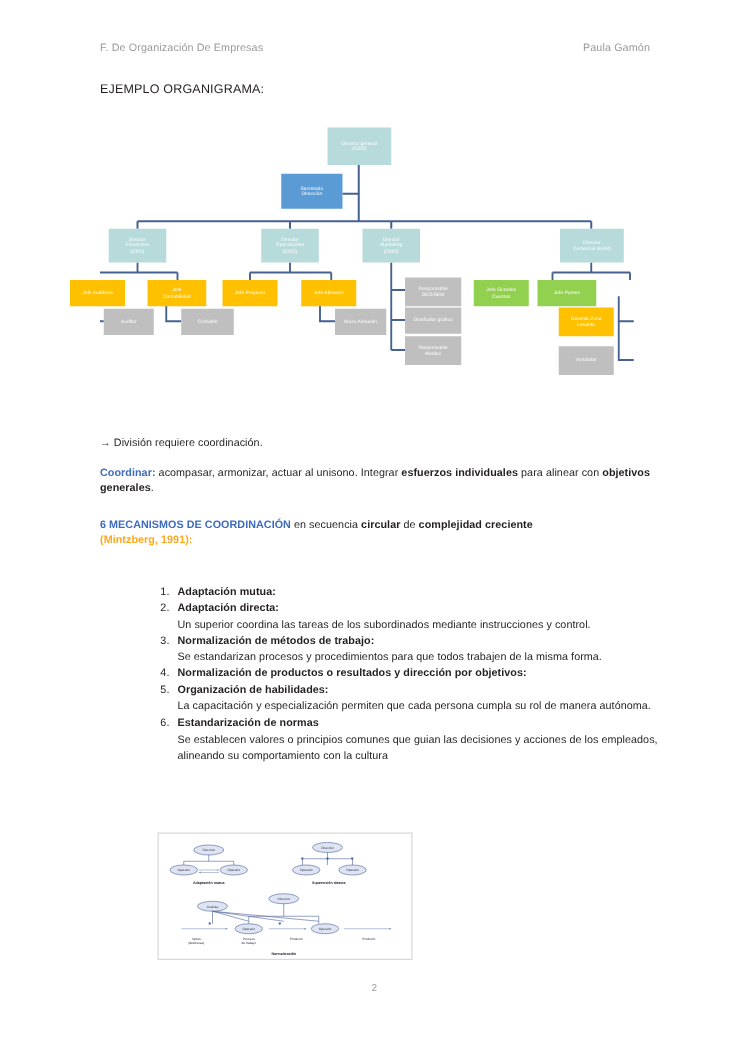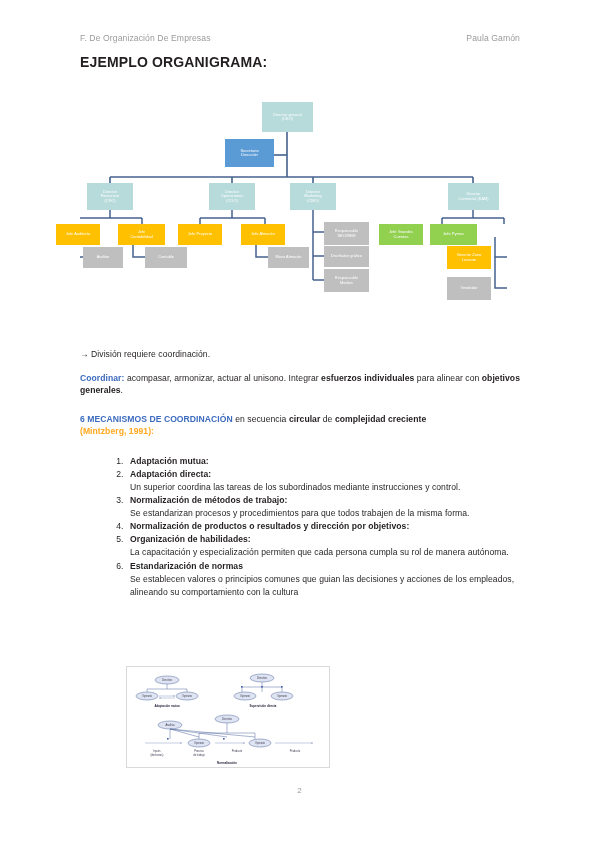--- a/index.html
+++ b/index.html
@@ -15,22 +15,22 @@
 
   
   .runhead{
     position:absolute;left:80px;top:33px;width:440px;
     display:flex;justify-content:space-between;
     font-size:8.6px;color:#9a9a9a;letter-spacing:.1px;text-align:center;
   }
 
   
   .ejemplo{
-    position:absolute;left:80px;top:54px;
-    font-size:14px;font-weight:bold;letter-spacing:.15px;
+    position:absolute;left:80px;top:66px;
+    font-size:10px;font-weight:normal;letter-spacing:.15px;
   }
 
   
   .orgchart{position:absolute;left:80px;top:100px;width:440px;height:205px;}
   .orgchart svg{position:absolute;left:0;top:0;}
   .node{
     position:absolute;box-sizing:border-box;
     display:flex;align-items:center;justify-content:center;
     text-align:center;line-height:1.15;
     color:#ffffff;
@@ -60,21 +60,21 @@
     font-size:8.6px;line-height:1.45;color:#231f20;
     letter-spacing:.05px;
   }
   .p.justify{text-align:justify;}
   b{font-weight:bold;}
   .blue{color:#3c6bbf;font-weight:bold;}
   .orange{color:#ffa81e;font-weight:bold;}
 
   
   ol.mechs{
-    position:absolute;left:100px;width:420px;margin:4px;padding:0 0 0 22px;
+    position:absolute;left:100px;width:420px;margin:16px;padding:0 0 0 22px;
     font-size:8.6px;line-height:1.52;letter-spacing:.05px;
   }
   ol.mechs > li{margin-bottom:0px;padding-left:4px;}
   ol.mechs > li::marker{font-weight:normal;}
   .mech-title{font-weight:bold;}
   .mech-desc{display:block;font-weight:normal;}
 
   
   .figure{
     position:absolute;left:126px;top:666px;width:204px;height:102px;

